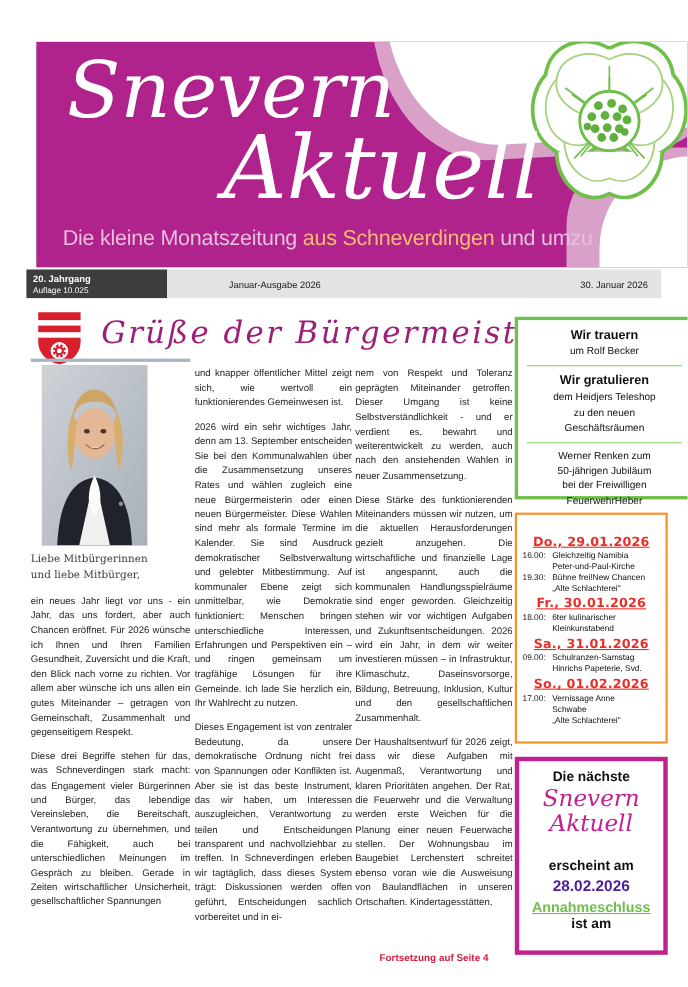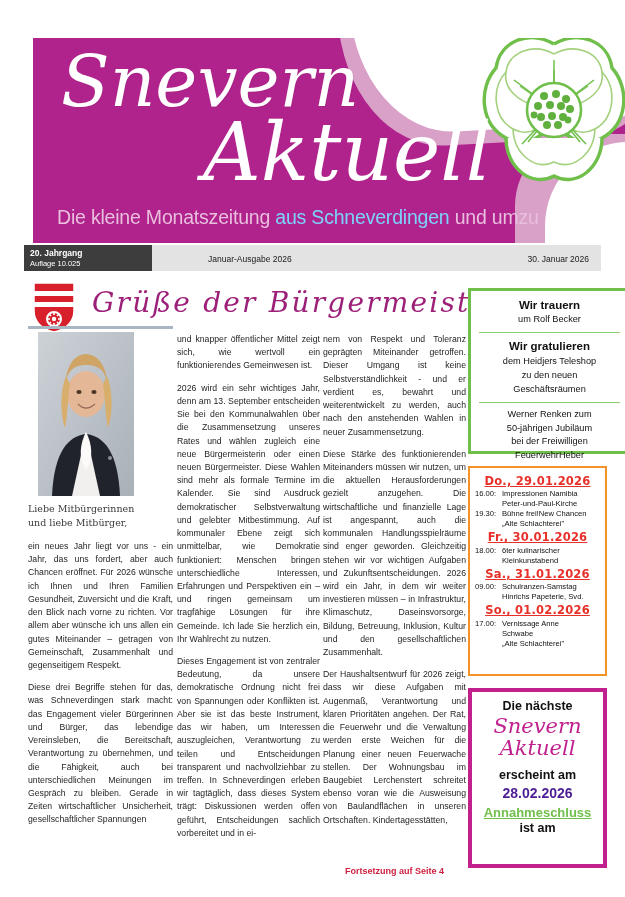--- a/index.html
+++ b/index.html
@@ -98,21 +98,21 @@
   .subtitle {
     position: absolute;
     left: 24px;
     top: 168px;
     font-size: 19.5px;
     color: #e9bfdd;
     letter-spacing: -0.2px;
     white-space: nowrap;
   }
   .subtitle .hl {
-    color: #7dd3fc;
+    color: #fdba74;
   }
 
   
   .infobar {
     position: absolute;
     left: 24px;
     top: 245px;
     width: 577px;
     height: 26px;
     display: flex;
@@ -266,21 +266,21 @@
     margin: 6px 2px;
   }
 
   
   #box-orange {
     left: 468px;
     top: 466px;
     width: 139px;
     height: 210px;
     border: 2.5px solid #f29227;
-    padding: 5px 5px;
+    padding: 16px 5px;
     overflow: hidden;
   }
   .ev-date {
     text-align: center;
     font-family: "DejaVu Sans", sans-serif;
     font-size: 11.5px;
     font-weight: bold;
     color: #e8302a;
     text-decoration: underline;
     letter-spacing: 0.2px;
@@ -329,21 +329,21 @@
     font-style: italic;
     font-size: 21px;
     color: #c0218f;
     line-height: 1.05;
   }
   .mg-2 {
     font-size: 12.5px;
     font-weight: bold;
     color: #111;
     line-height: 1.25;
-    margin-top: 9px;
+    margin-top: 21px;
   }
   .mg-3 {
     font-size: 14px;
     font-weight: bold;
     color: #4c1d95;
     line-height: 1.3;
   }
   .mg-4 {
     font-size: 13px;
     font-weight: bold;
@@ -511,21 +511,21 @@
   <div class="bs">50-jährigen Jubiläum</div>
   <div class="bs">bei der Freiwilligen</div>
   <div class="bs">FeuerwehrHeber</div>
 </div>
 
 <div class="box" id="box-orange">
     <div class="ev-date">Do., 29.01.2026</div>
     <div class="ev-row">
       <div class="ev-time">16.00:</div>
       <div class="ev-txt">
-        <span class="cont2">Impressionen Namibia</span>
+        <span class="cont2">Gleichzeitig Namibia</span>
         <span class="cont2">Peter-und-Paul-Kirche</span>
       </div>
     </div>
     <div class="ev-row">
       <div class="ev-time">19.30:</div>
       <div class="ev-txt">
         <span class="cont2">Bühne frei!New Chancen</span>
         <span class="cont2">„Alte Schlachterei"</span>
       </div>
     </div>

